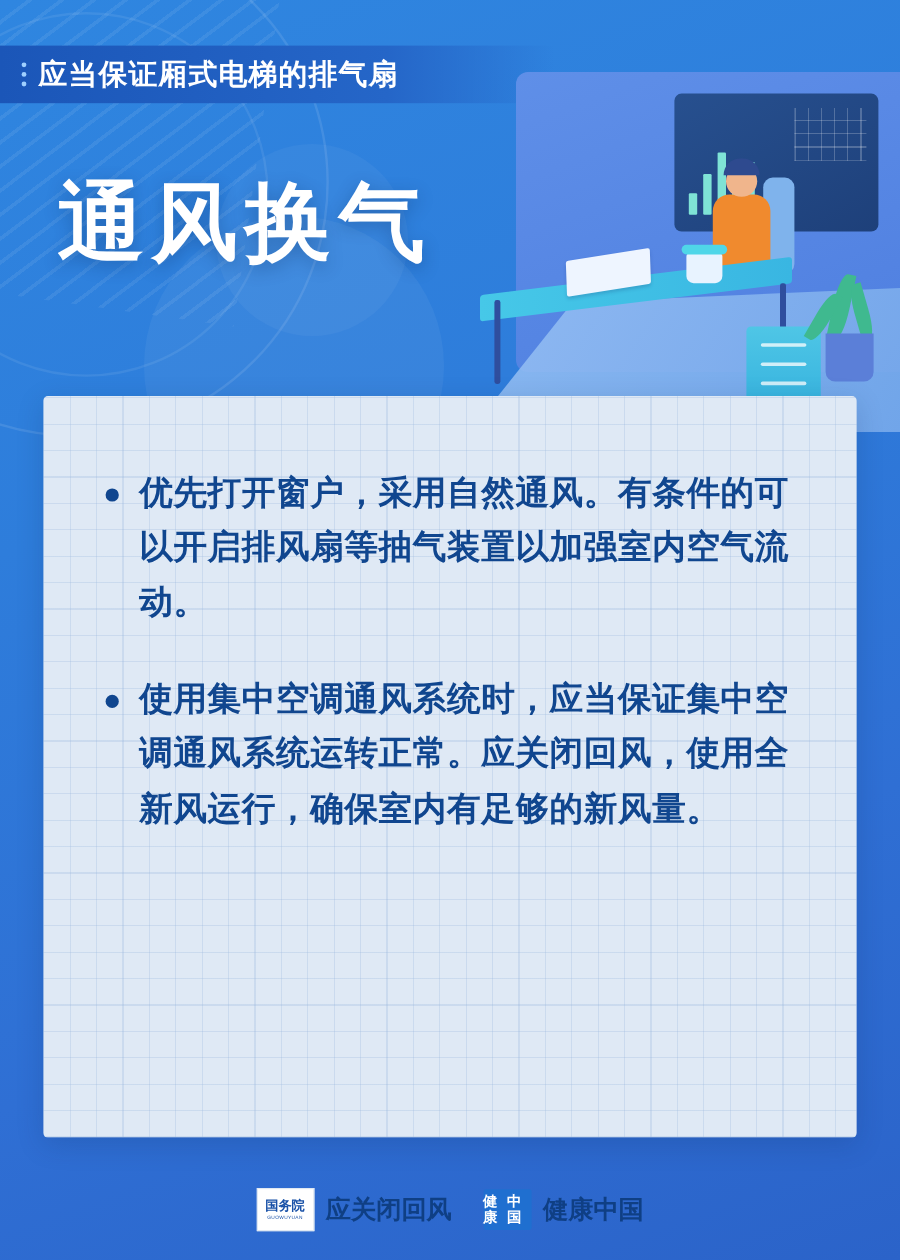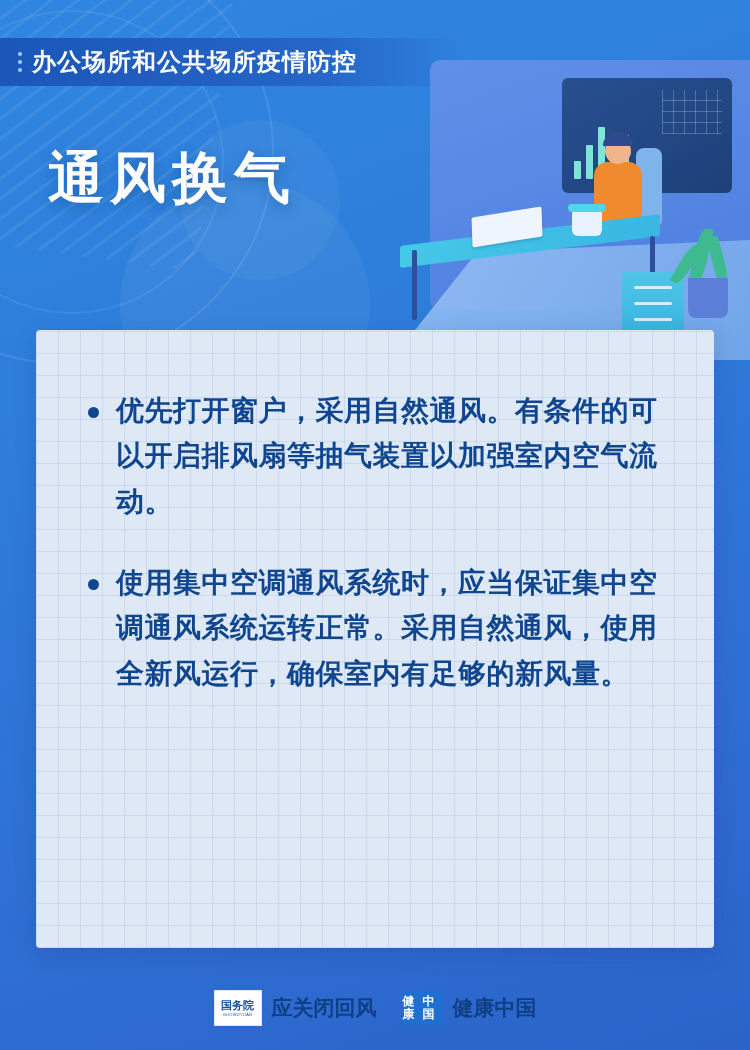--- a/index.html
+++ b/index.html
@@ -70,21 +70,21 @@
     font-weight: 700;
     white-space: nowrap;
   }
 
   
   .headline {
     position: absolute;
     left: 48px;
     top: 150px;
     color: #ffffff;
-    font-size: 56px;
+    font-size: 72px;
     font-weight: 800;
     letter-spacing: 6px;
     line-height: 1;
     text-shadow: 0 4px 14px rgba(10,40,90,0.30);
   }
 
   
   .illus {
     position: absolute;
     right: 0;
@@ -322,21 +322,21 @@
   <div class="bg-deco deco3"></div>
   <div class="bg-deco deco4"></div>
   <div class="deco-stripe"></div>
 
   <div class="ribbon">
     <span class="ribbon-dots">
       <i></i>
         <i></i>
         <i></i>
     </span>
-    <span class="ribbon-title">办公场所和公共场所疫情防控</span>
+    <span class="ribbon-title">应当保证厢式电梯的排气扇</span>
   </div>
 
   <div class="headline">通风换气</div>
 
   <div class="illus">
     <div class="wall"></div>
     <div class="screen">
       <span class="grid"></span>
       <span class="bars">
         <i style="height:18px"></i>
@@ -368,21 +368,21 @@
 
     <div class="plant-leaf pl1"></div>
     <div class="plant-leaf pl2"></div>
     <div class="plant-leaf pl3"></div>
     <div class="plant-pot"></div>
   </div>
 
   <div class="card">
     <ul class="bullet-list">
       <li class="bullet-item">优先打开窗户，采用自然通风。有条件的可以开启排风扇等抽气装置以加强室内空气流动。</li>
-      <li class="bullet-item">使用集中空调通风系统时，应当保证集中空调通风系统运转正常。采用自然通风，使用全新风运行，确保室内有足够的新风量。</li>
+      <li class="bullet-item">使用集中空调通风系统时，应当保证集中空调通风系统运转正常。应关闭回风，使用全新风运行，确保室内有足够的新风量。</li>
     </ul>
   </div>
 
   <div class="footer">
     <div class="logo-group">
       <span class="logo-mark-gov">
         <span class="g1">国务院</span>
         <span class="g2">GUOWUYUAN</span>
       </span>
       <span class="logo-text">应关闭回风</span>

